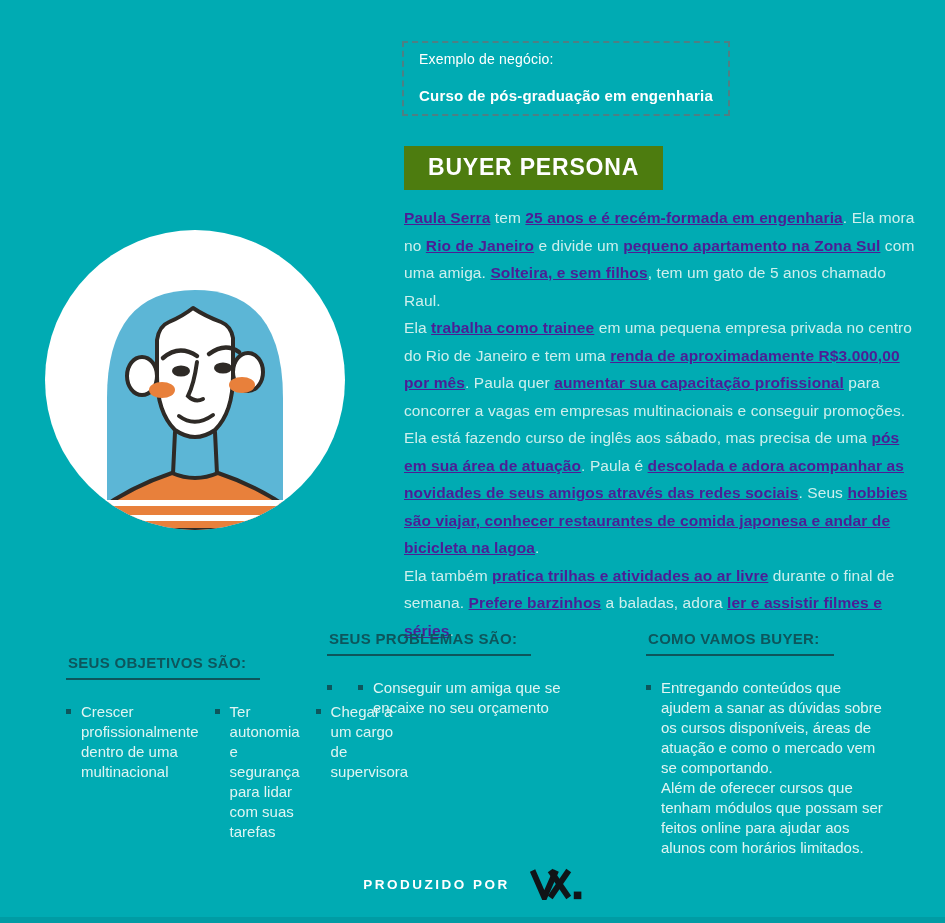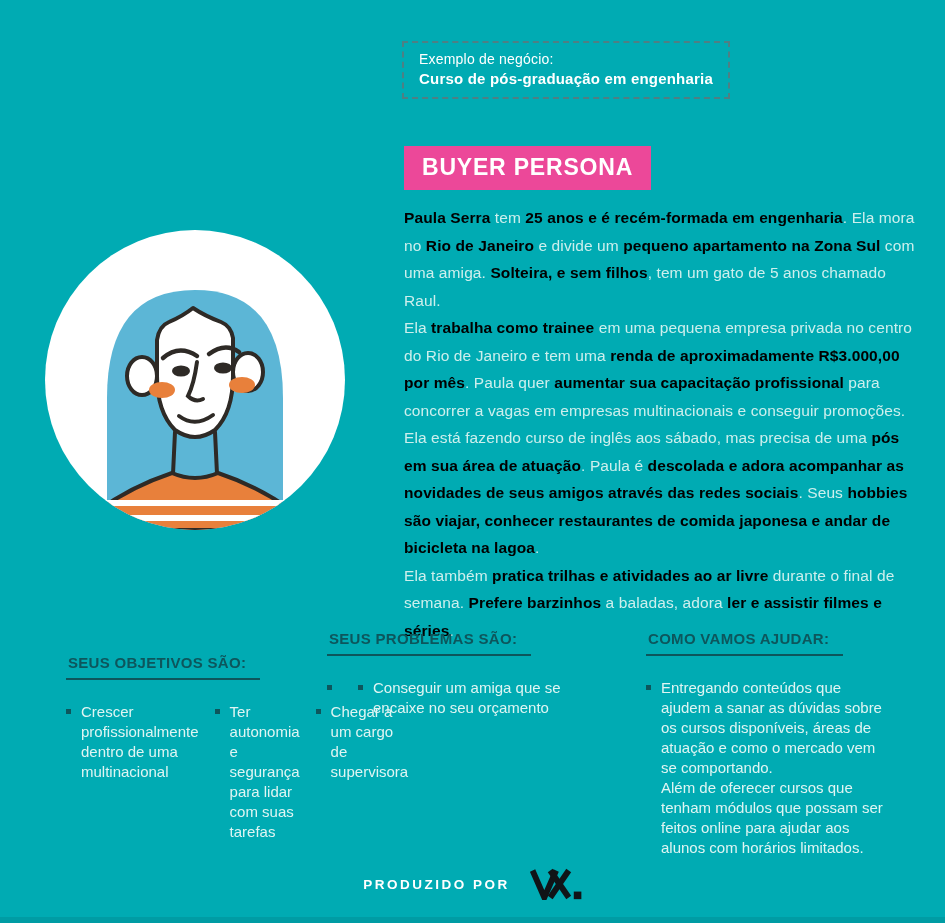--- a/index.html
+++ b/index.html
@@ -4,35 +4,35 @@
 <title>Buyer Persona</title>
 <style>
   * { margin:0; padding:0; box-sizing:border-box; }
   html,body { background:#00ABB3; }
   body { font-family:"Liberation Sans","DejaVu Sans",sans-serif; }
   .page { position:relative; width:945px; height:923px; background:#00ABB3; overflow:hidden; margin:0 auto; }
 
   
   .example-box { position:absolute; left:402px; top:41px; display:inline-block;
     border:2px dashed #4E7F84; padding:8px 15px 10px; color:#fff; white-space:nowrap; }
-  .example-label { font-size:14px; letter-spacing:.2px; display:block; margin-bottom:3px; }
+  .example-label { font-size:14px; letter-spacing:.2px; display:block; margin-bottom:20px; }
   .example-title { font-size:15px; font-weight:700; letter-spacing:.2px; display:block; }
 
   
-  .banner { position:absolute; left:404px; top:146px; background:#ec4899; color:#fff;
-    font-size:23px; font-weight:700; letter-spacing:.8px; padding:8px 18px 9px; }
+  .banner { position:absolute; left:404px; top:146px; background:#4d7c0f; color:#fff;
+    font-size:23px; font-weight:700; letter-spacing:.8px; padding:8px 24px 9px; }
 
   
   .avatar { position:absolute; left:45px; top:230px; width:300px; height:300px; }
   .avatar svg { width:100%; height:100%; display:block; }
 
   
   .persona { position:absolute; left:404px; top:204px; width:515px;
     font-size:15.5px; line-height:27.5px; color:#CDEFED; letter-spacing:.1px; }
-  .persona .bold { color:#000000; font-weight:700; }
+  .persona .bold { color:#4c1d95; font-weight:700;text-decoration:underline; }
 
   
   .col { position:absolute; top:630px; }
   .col-1 { left:66px;  width:262px;margin-top:24px; }
   .col-2 { left:327px; width:262px; }
   .col-3 { left:646px; width:268px; }
   .col-heading { display:inline-block; font-size:15px; font-weight:700; color:#0D565C;
     letter-spacing:.3px; border-bottom:2.5px solid #0D565C; padding:0 14px 7px 2px; }
   .items { margin-top:22px; display:flex; flex-direction:row; gap:16px; }
   .item { position:relative; padding-left:15px; font-size:15px; line-height:20px;
@@ -104,21 +104,21 @@
 
   <div class="col col-2">
     <span class="col-heading">SEUS PROBLEMAS SÃO:</span>
     <div class="items">
         <div class="item"><span class="bullet"></span></div>
         <div class="item"><span class="bullet"></span><span>Conseguir um amiga que se encaixe no seu orçamento</span></div>
       </div>
   </div>
 
   <div class="col col-3">
-    <span class="col-heading">COMO VAMOS AJUDAR:</span>
+    <span class="col-heading">COMO VAMOS BUYER:</span>
     <div class="items">
         <div class="item"><span class="bullet"></span><span>Entregando conteúdos que
 ajudem a sanar as dúvidas sobre
 os cursos disponíveis, áreas de
 atuação e como o mercado vem
 se comportando.
 Além de oferecer cursos que
 tenham módulos que possam ser
 feitos online para ajudar aos
 alunos com horários limitados.</span></div>

